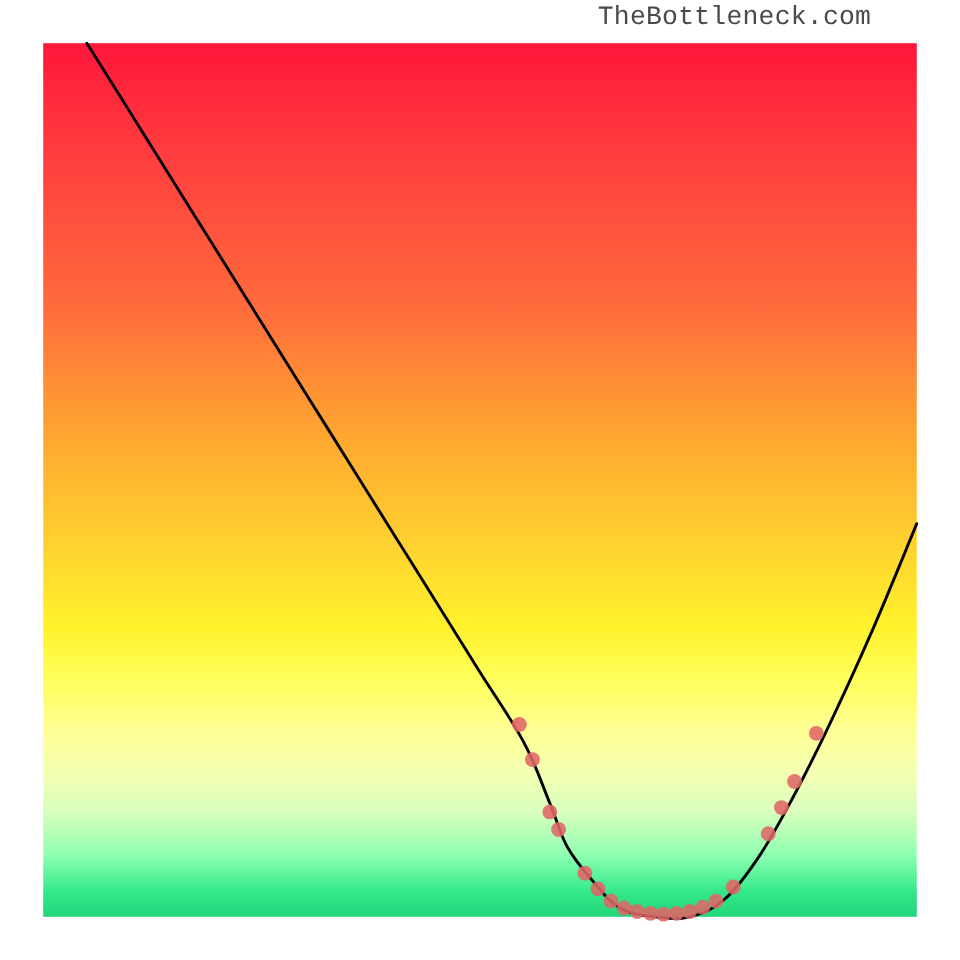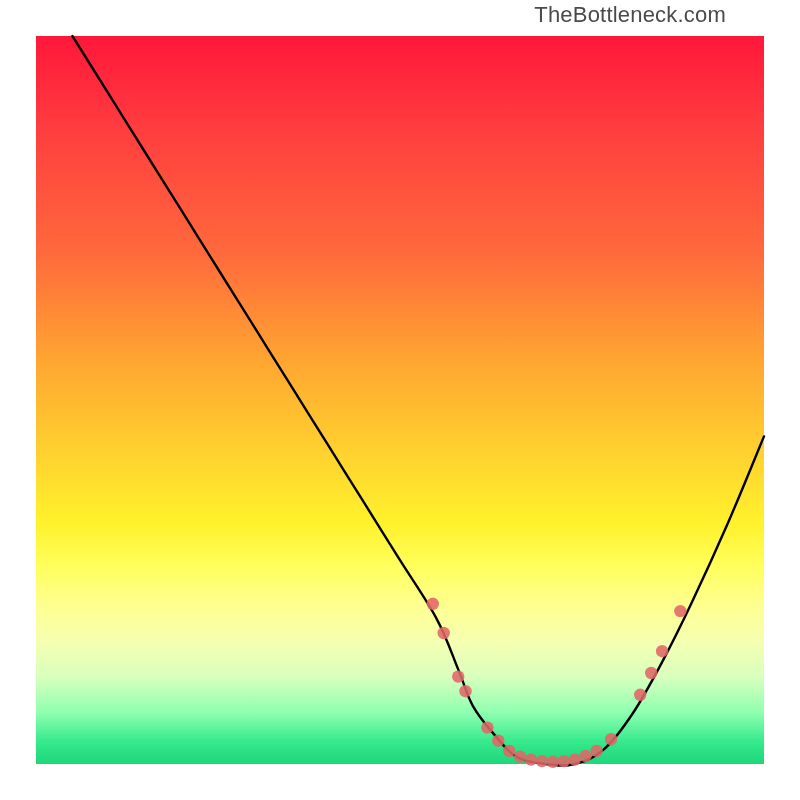--- a/index.html
+++ b/index.html
@@ -8,20 +8,21 @@
     width: 800px;
     height: 800px;
     overflow: hidden;
     background: #ffffff;
     font-family: Arial, Helvetica, sans-serif;
   }
   .stage {
     position: relative;
     width: 736px;
     height: 800px;
+    font-family: Liberation Mono, monospace;
   }
   .watermark {
     position: absolute;
     top: 2px;
     right: 10px;
     font-size: 22px;
     font-weight: 500;
     color: #4a4a4a;
     letter-spacing: 0.2px;
     z-index: 5;

